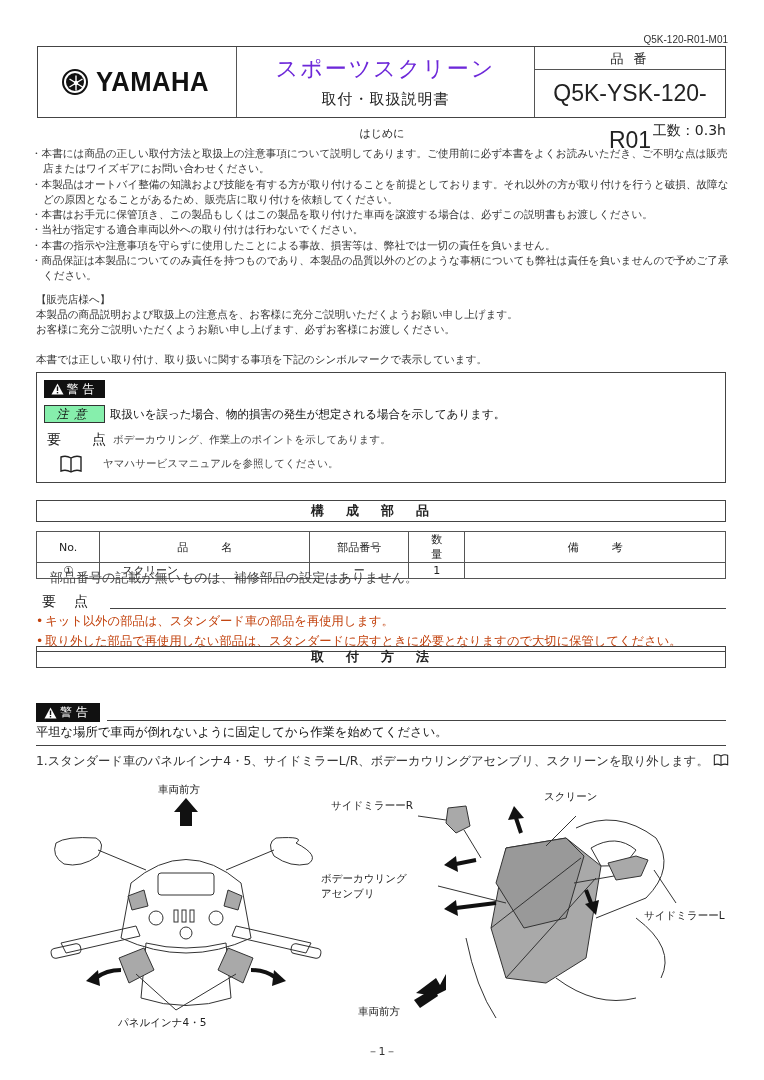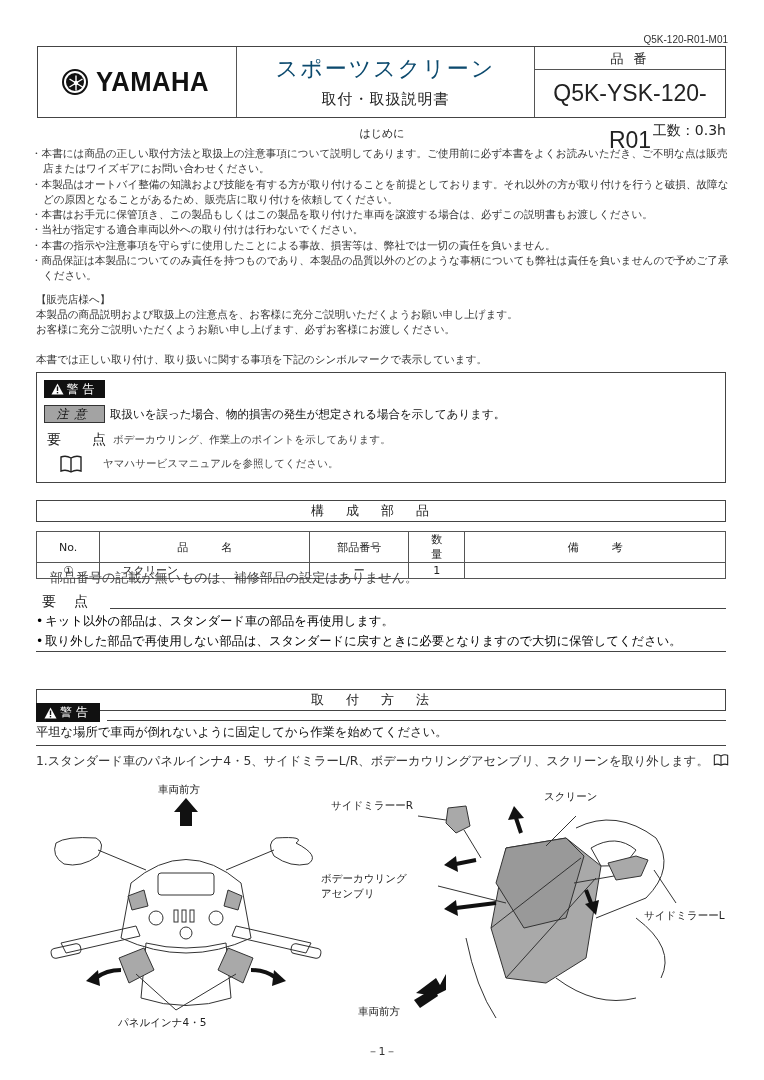--- a/index.html
+++ b/index.html
@@ -10,57 +10,57 @@
   .doccode { top: 34px; right: 36px; font-size: 10px; color: #333; font-family: "Liberation Sans", sans-serif; }
 
   
   .hdr { top: 46px; left: 37px; width: 689px; height: 72px; border: 1.5px solid #444; display: flex; }
   .hdr-logo { width: 199px; border-right: 1px solid #555; display: flex; align-items: center; justify-content: center; gap: 5px; }
   .logo-mark { width: 26px; height: 26px; border-radius: 50%; border: 2px solid #111; background: #fff; position: relative; }
   .logo-mark::before { content: ""; position: absolute; inset: 2px; border-radius: 50%; background: #111; }
   .logo-mark svg { position: absolute; inset: 3px; }
   .logo-word { font-family: "Liberation Sans", sans-serif; font-weight: bold; font-size: 27px; letter-spacing: 0.5px; color: #111; transform: scaleX(0.95); }
   .hdr-title { width: 298px; border-right: 1px solid #555; display: flex; flex-direction: column; align-items: center; justify-content: center; }
-  .hdr-title .t1 { font-size: 22px; letter-spacing: 2px; color: #0c4a6e; margin-top: -2px; }
+  .hdr-title .t1 { font-size: 22px; letter-spacing: 2px; color: #6d28d9; margin-top: -2px; }
   .hdr-title .t2 { font-size: 15px; color: #222; margin-top: 6px; letter-spacing: 1px; }
   .hdr-part { flex: 1; display: flex; flex-direction: column; }
   .hdr-part .lbl { height: 23px; border-bottom: 1px solid #555; font-size: 13px; text-align: center; line-height: 23px; letter-spacing: 3px; }
   .hdr-part .num { flex: 1; font-family: "Liberation Sans", sans-serif; font-size: 23px; text-align: center; line-height: 47px; color: #222; }
 
   .intro-title { top: 126px; left: 0; width: 764px; text-align: center; font-size: 11px; }
   .labor { top: 122px; right: 38px; font-size: 14px; }
 
   .bullets { top: 146px; left: 34px; width: 700px; font-size: 10.6px; line-height: 15.3px; color: #333; }
   .bullets li { list-style: none; padding-left: 9px; text-indent: -9px; }
   .bullets li::before { content: "・"; margin-left: -3px; }
 
   .dealer { top: 292px; left: 36px; font-size: 10.6px; line-height: 15px; color: #333; }
   .symintro { top: 353px; left: 36px; font-size: 10.6px; color: #333; }
 
   
   .symbox { top: 372px; left: 36px; width: 690px; height: 111px; border: 1.5px solid #444; }
   .symrow { position: absolute; left: 7px; display: flex; align-items: center; }
   .badge-warn { background: #111; color: #fff; font-size: 12px; height: 18px; width: 61px; display: flex; align-items: center; justify-content: center; gap: 3px; letter-spacing: 4px; }
-  .badge-caut { background: #a3a3a3; border: 1px solid #333; color: #111; font-size: 12px; height: 18px; width: 61px; display: flex; align-items: center; justify-content: center; letter-spacing: 6px; font-style: italic; }
+  .badge-caut { background: #86efac; border: 1px solid #333; color: #111; font-size: 12px; height: 18px; width: 61px; display: flex; align-items: center; justify-content: center; letter-spacing: 6px; font-style: italic; }
   .symtxt-b { font-size: 11.5px; color: #111; margin-left: 5px; }
   .symtxt { font-size: 10.5px; color: #444; margin-left: 5px; }
   .kp-label { font-size: 14px; width: 64px; display: flex; justify-content: space-between; padding: 0 2px 0 3px; }
 
   
-  .secbar { left: 36px; width: 690px; height: 22px; border: 1.5px solid #444; text-align: center; font-size: 13px; line-height: 19px; letter-spacing: 22px; }
+  .secbar { left: 36px; width: 690px; height: 22px; border: 1.5px solid #444; text-align: center; font-size: 13px; line-height: 19px; letter-spacing: 22px; font-weight: bold; }
 
   
   .ptable { top: 531px; left: 36px; width: 690px; border-collapse: collapse; font-size: 11px; }
   .ptable td, .ptable th { border: 1px solid #555; height: 16px; font-weight: normal; padding: 0 22px; }
   .ptable th { text-align: center; }
   .note1 { top: 569px; left: 50px; font-size: 13px; color: #444; }
 
   .kp2 { top: 593px; left: 42px; font-size: 14px; letter-spacing: 18px; }
   .kp2-line { top: 608px; left: 110px; width: 616px; border-top: 1px solid #444; }
-  .kp2-list { top: 611px; left: 36px; font-size: 12.3px; line-height: 20px; color: #000000; }
+  .kp2-list { top: 611px; left: 36px; font-size: 12.3px; line-height: 20px; color: #c2410c; }
   .kp2-list li { list-style: none; }
   .kp2-list li::before { content: "•"; margin-right: 2px; }
   .kp2-end { top: 651px; left: 36px; width: 690px; border-top: 1px solid #444; }
 
   .warn2 { top: 703px; left: 36px; width: 64px; height: 19px; background: #111; color: #fff; font-size: 12px; display: flex; align-items: center; justify-content: center; gap: 3px; letter-spacing: 4px; }
   .warn2-line { top: 720px; left: 107px; width: 619px; border-top: 1px solid #444; }
   .warn2-text { top: 724px; left: 36px; font-size: 12.3px; color: #111; }
   .warn2-end { top: 745px; left: 36px; width: 690px; border-top: 1px solid #444; }
 
   .step1 { top: 753px; left: 36px; font-size: 12.3px; color: #333; }
@@ -172,21 +172,21 @@
 <div class="abs note1">部品番号の記載が無いものは、補修部品の設定はありません。</div>
 
 <div class="abs kp2">要点</div>
 <div class="abs kp2-line"></div>
 <ul class="abs kp2-list">
   <li>キット以外の部品は、スタンダード車の部品を再使用します。</li>
   <li>取り外した部品で再使用しない部品は、スタンダードに戻すときに必要となりますので大切に保管してください。</li>
 </ul>
 <div class="abs kp2-end"></div>
 
-<div class="abs secbar" style="top:689px;">取付方法</div>
+<div class="abs secbar" style="top:646px;">取付方法</div>
 
 <div class="abs warn2">
   <svg width="13" height="12" viewBox="0 0 13 12">
       <polygon points="6.5,0.5 12.5,11.5 0.5,11.5" fill="#fff"></polygon>
       <rect x="5.8" y="3.5" width="1.4" height="4.5" fill="#111"></rect>
       <rect x="5.8" y="9" width="1.4" height="1.4" fill="#111"></rect>
     </svg>
   <span>警告</span>
 </div>
 <div class="abs warn2-line"></div>

